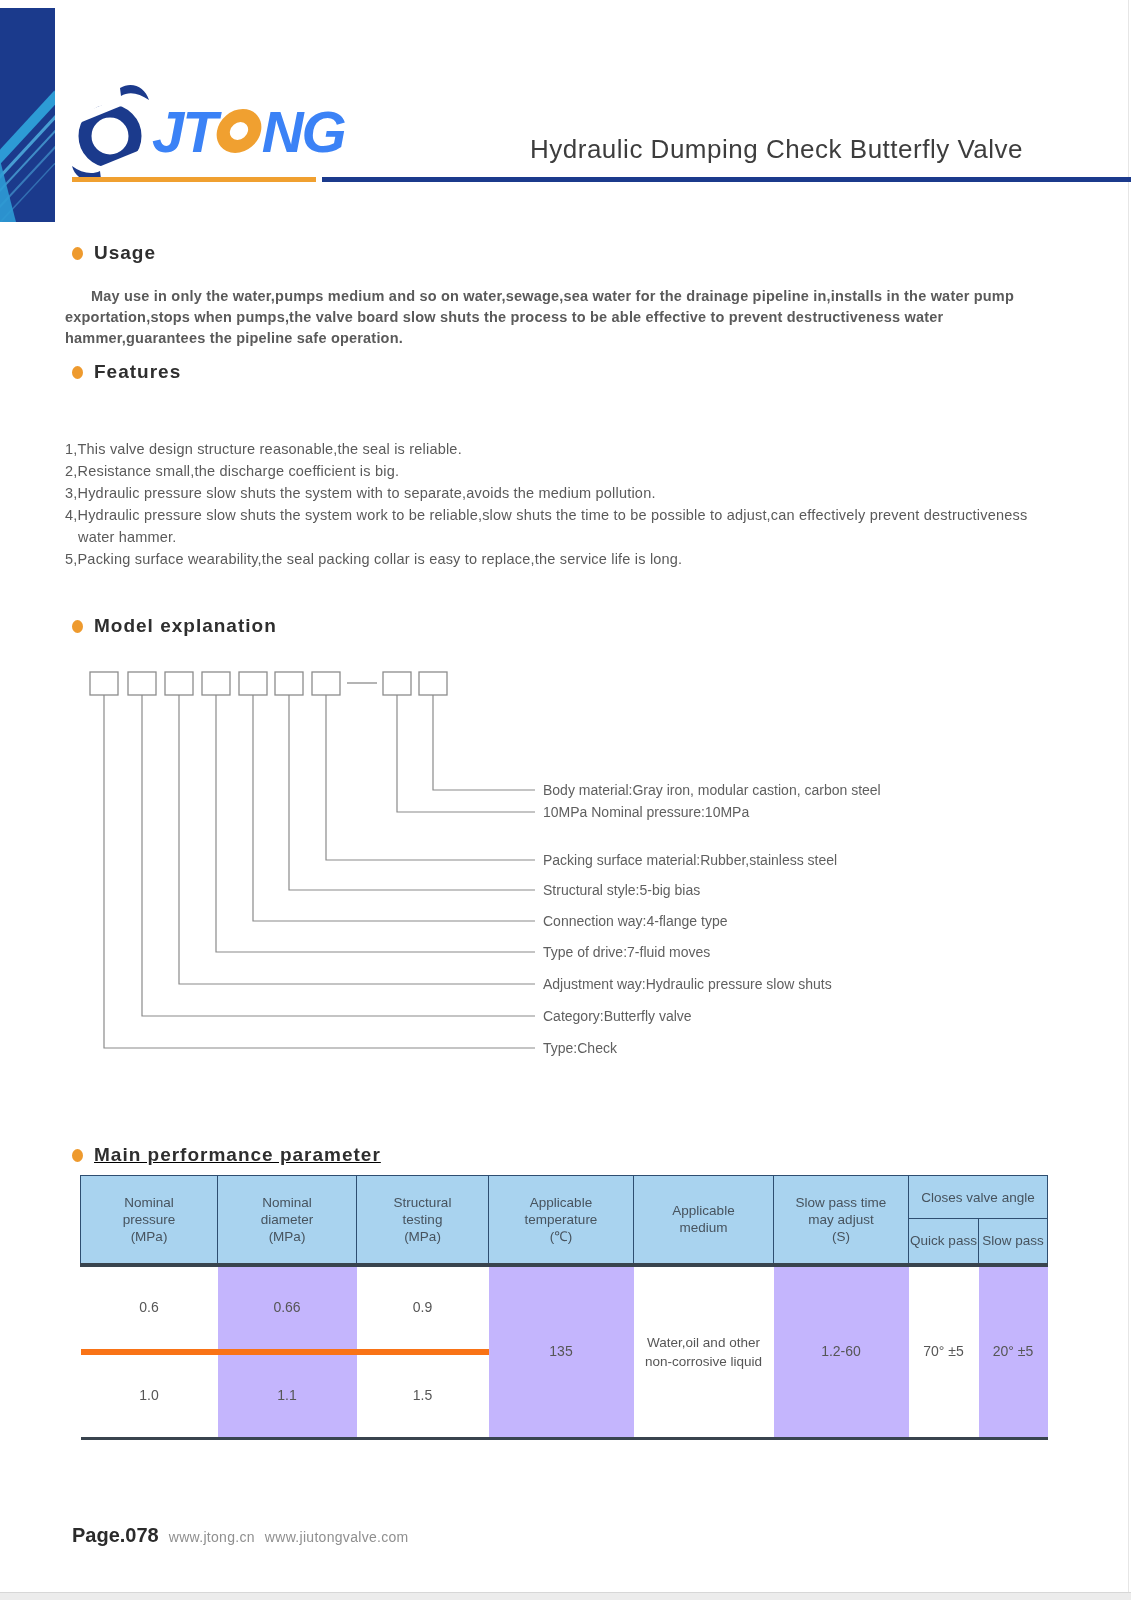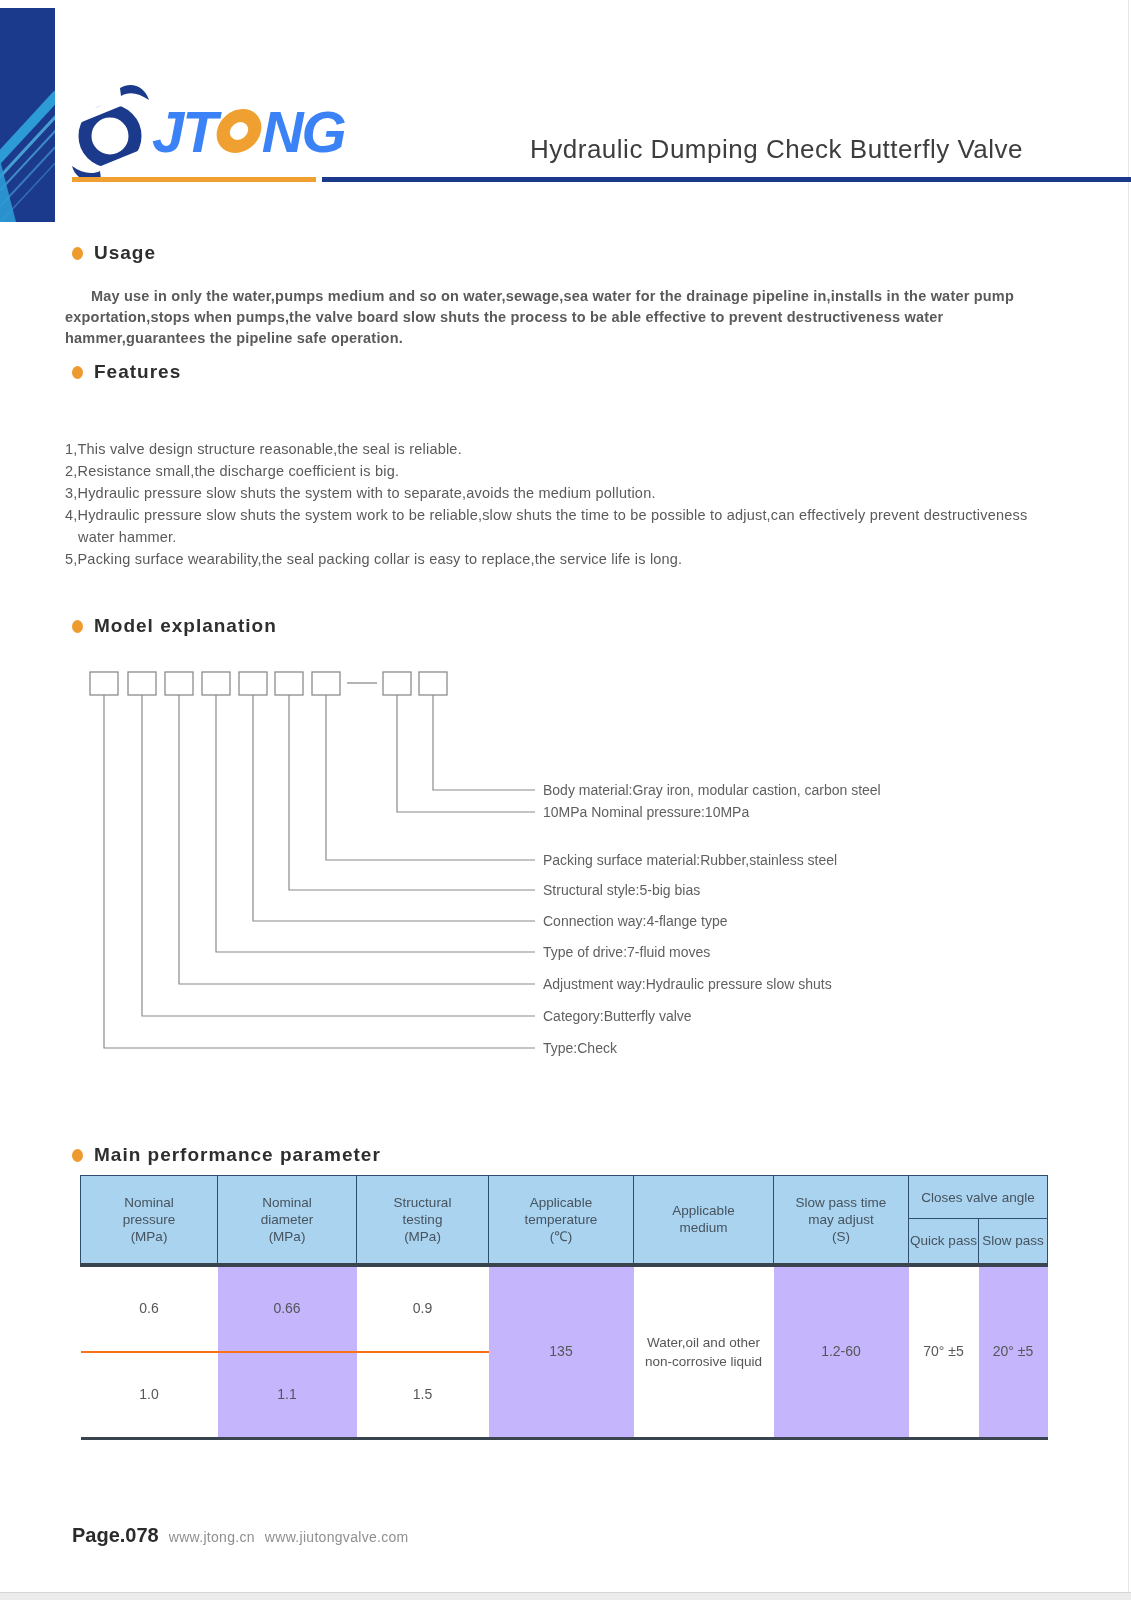--- a/index.html
+++ b/index.html
@@ -43,21 +43,21 @@
   .perf-table th { background:#a9d3ef; border:1px solid #2e4e71; font-weight:normal;
                    font-size:13.5px; color:#47535e; text-align:center; vertical-align:middle;
                    white-space:pre-line; line-height:17px; }
   .perf-table thead tr.h1 { height:43px; }
   .perf-table thead tr.h2 { height:46px; }
   .perf-table th.deep { border-bottom:4px solid #39444e; }
   .perf-table tbody tr { height:87px; }
   .perf-table td { border:none; text-align:center; vertical-align:middle; font-size:14px;
                    color:#565656; white-space:pre-line; line-height:19px; }
   .perf-table td.gray { background:#c4b5fd; }
-  .perf-table td.sep  { border-bottom:2px solid #f97316; }
+  .perf-table td.sep  { border-bottom:6px solid #f97316; }
   .perf-table td.bend { border-bottom:3px solid #39444e; }
   .perf-table td.small { font-size:13.5px; }
 
   
   .footer { position:absolute; left:72px; top:1524px; display:flex; align-items:baseline; gap:10px; }
   .footer .pg { font-size:20px; font-weight:bold; color:#2b2b2b; }
   .footer .site { font-size:14px; color:#8f8f8f; letter-spacing:0.3px; }
   .bottom-strip { position:absolute; left:0; top:1592px; width:1131px; height:8px;
                   background:#ececec; border-top:1px solid #d7d7d7; }
   .right-edge { position:absolute; left:1128px; top:0; width:1px; height:1600px; background:#e6e6e6; }
@@ -148,21 +148,21 @@
     <text x="543" y="177">10MPa  Nominal pressure:10MPa</text>
     <text x="543" y="225">Packing surface material:Rubber,stainless steel</text>
     <text x="543" y="255">Structural style:5-big bias</text>
     <text x="543" y="286">Connection way:4-flange type</text>
     <text x="543" y="317">Type of drive:7-fluid moves</text>
     <text x="543" y="349">Adjustment way:Hydraulic pressure slow shuts</text>
     <text x="543" y="381">Category:Butterfly valve</text>
     <text x="543" y="413">Type:Check</text>
   </svg>
 
-  <div class="sec-head" style="left:72px; top:1144px;">
+  <div class="sec-head" style="left:72px; top:1144px;text-decoration:underline;">
     <span class="bullet"></span>
     <span class="lbl">Main performance parameter</span>
   </div>
 
   <table class="perf-table">
     <colgroup>
       <col style="width:137px">
         <col style="width:139px">
         <col style="width:132px">
         <col style="width:145px">

